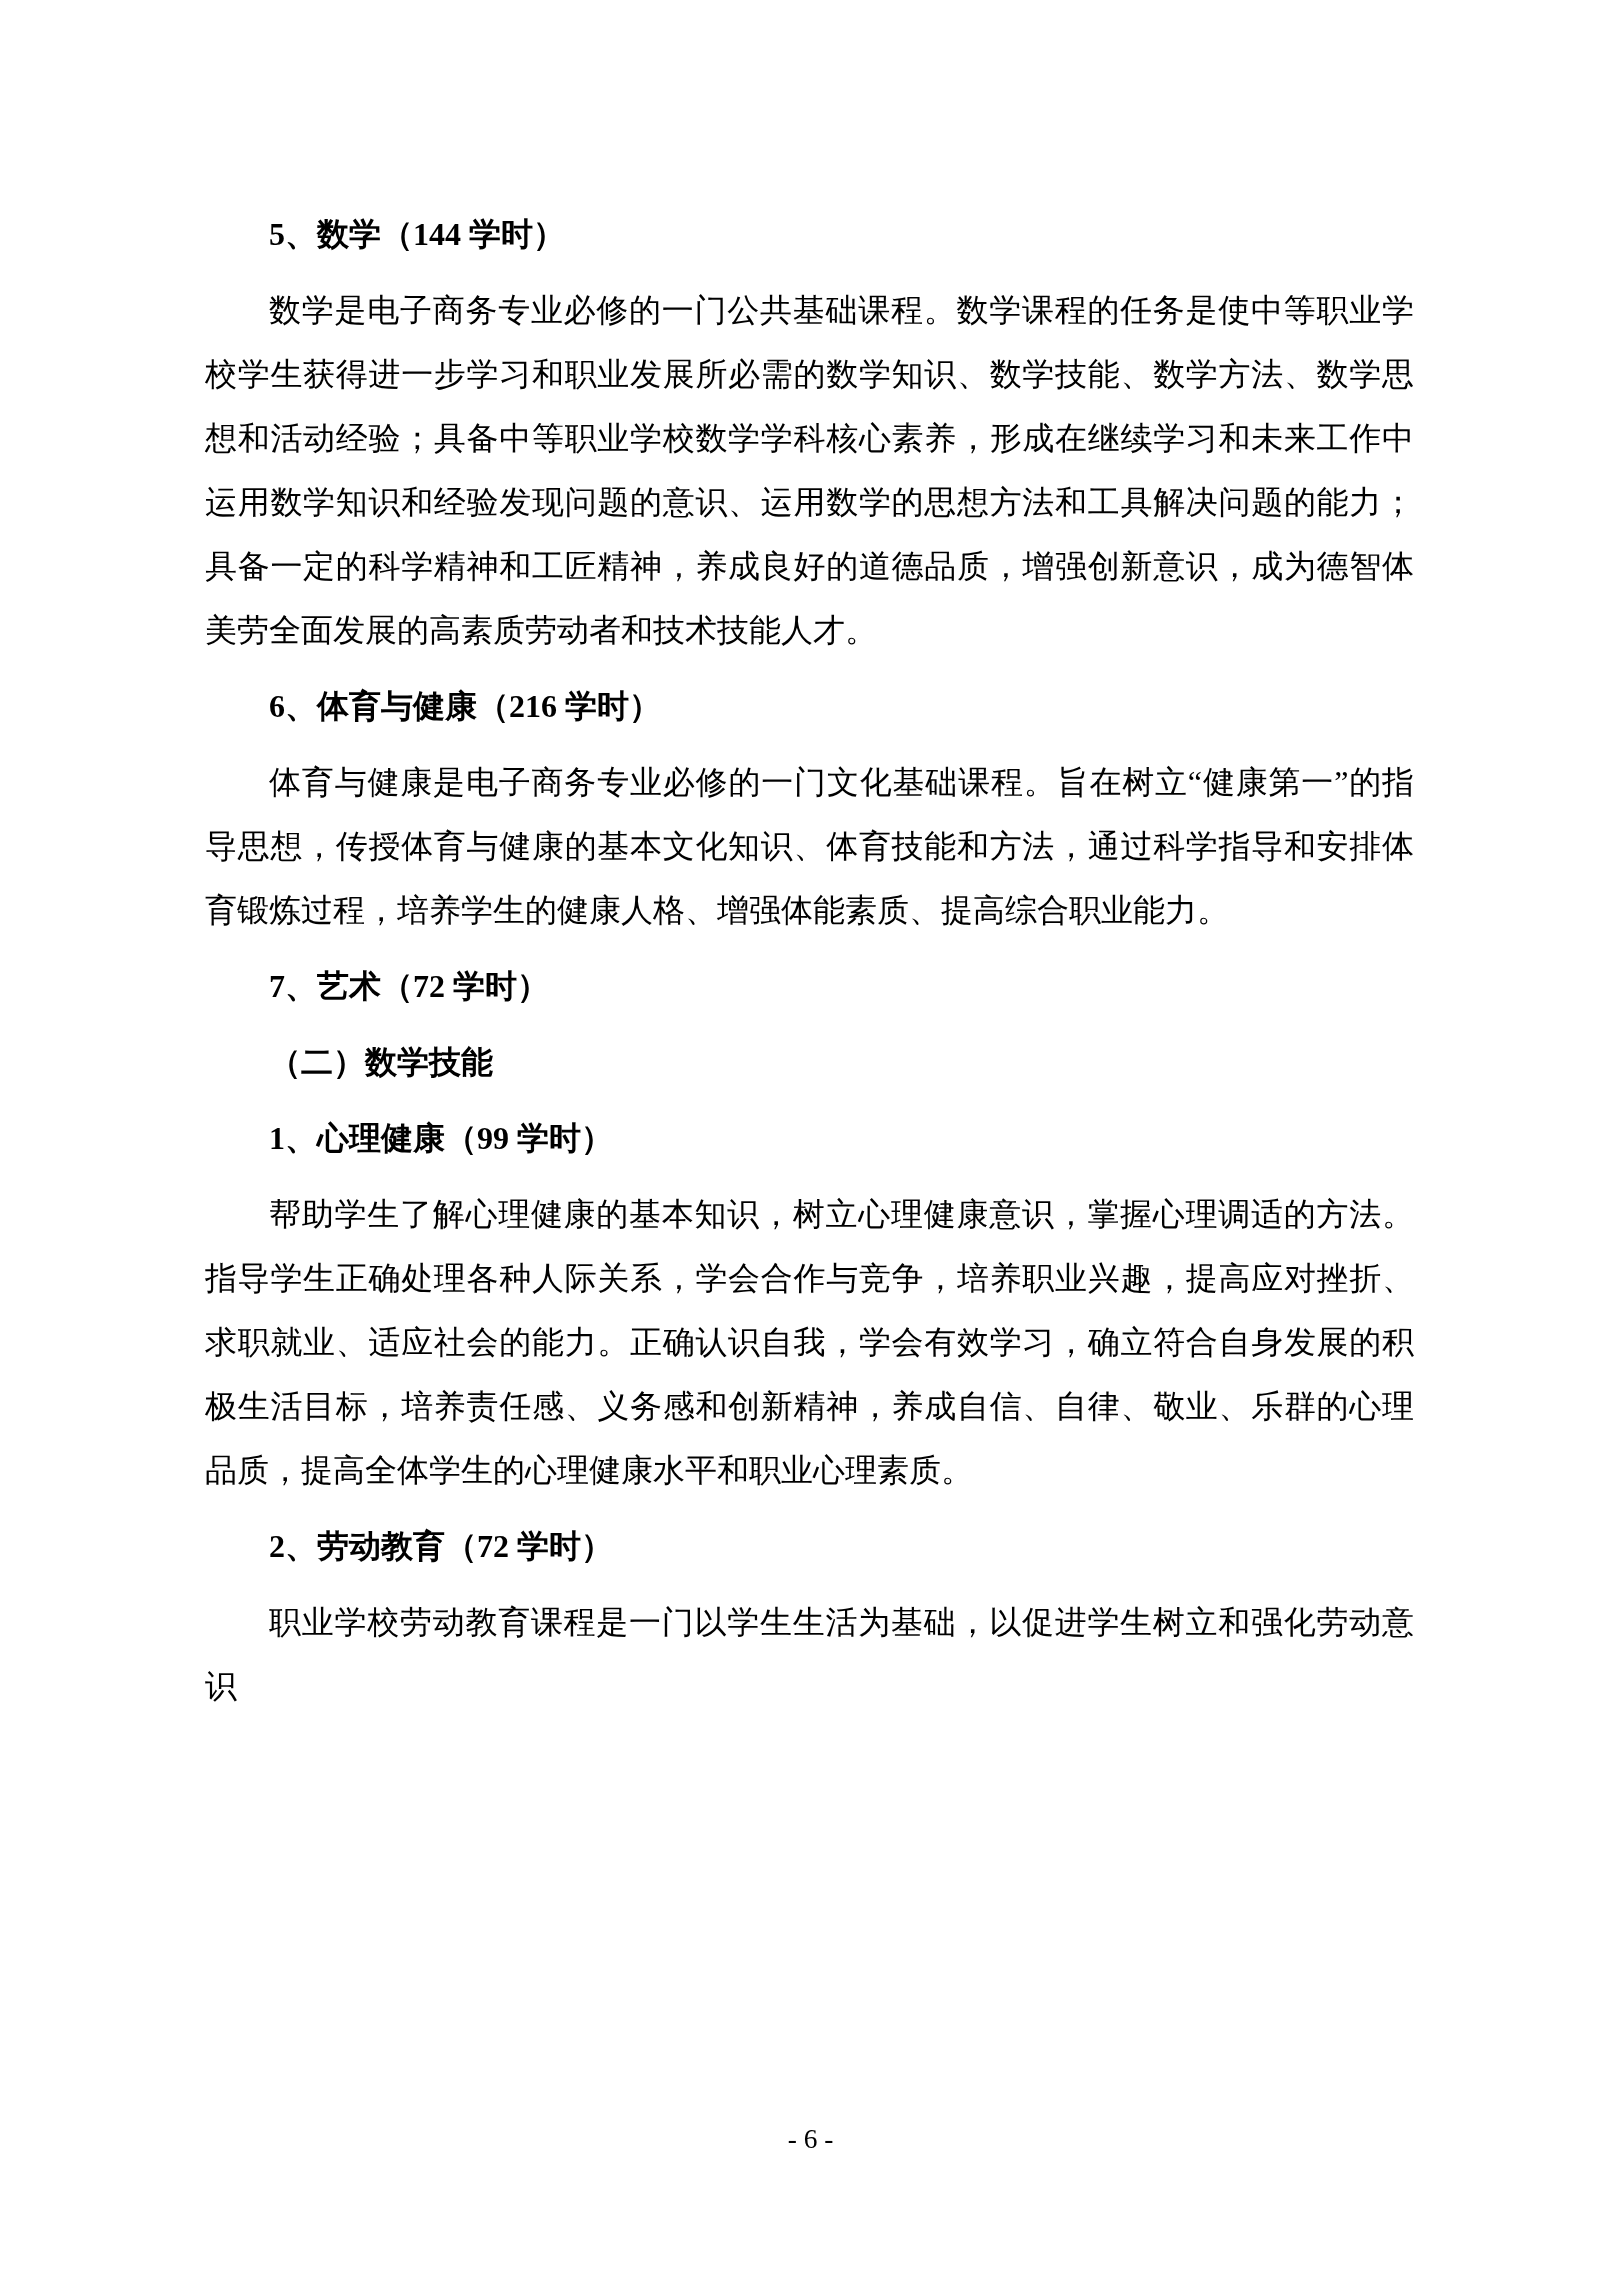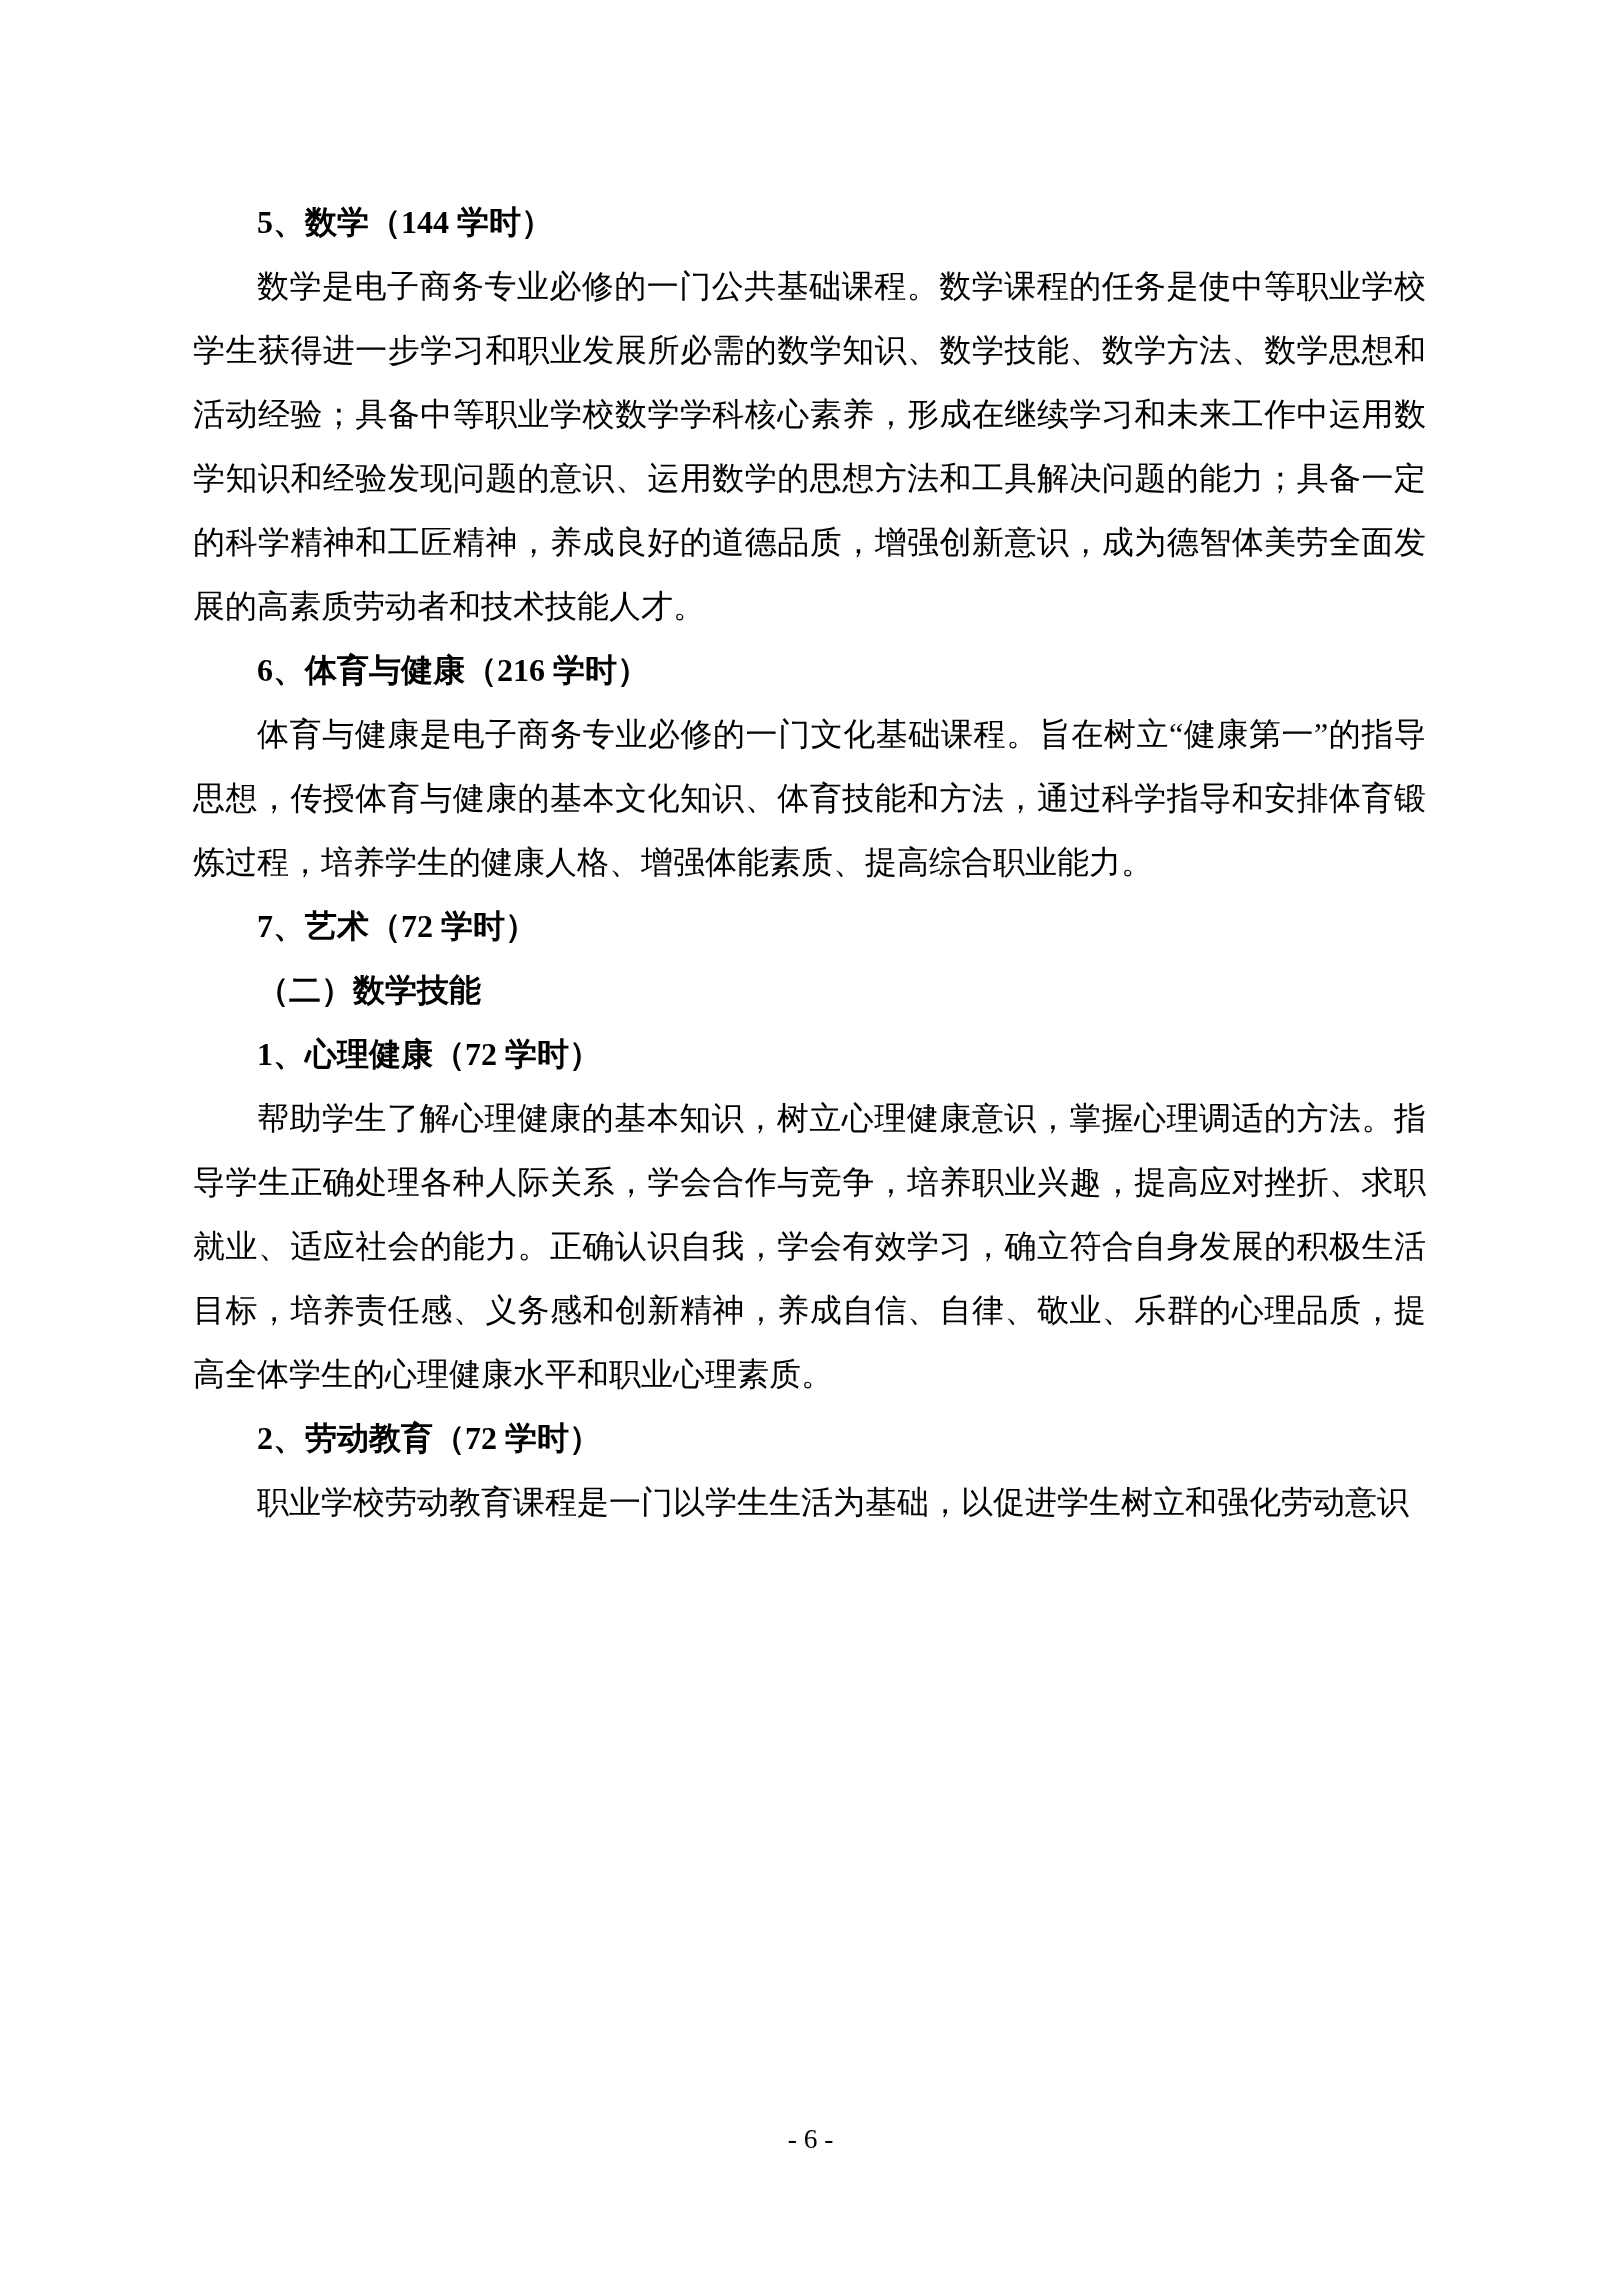--- a/index.html
+++ b/index.html
@@ -16,21 +16,21 @@
     font-family: "Liberation Serif", "DejaVu Serif", serif;
     overflow: hidden;
   }
   .content {
     position: absolute;
     left: 193px;
     top: 190px;
     width: 1233px;
   }
   .heading, .para {
-    margin: 0;
+    margin: 12px;
     padding: 0;
     font-size: 32px;
     line-height: 64px;
     text-indent: 2em;
     font-weight: normal;
   }
   .heading {
     font-weight: bold;
   }
   .para {
@@ -52,20 +52,20 @@
 <body>
 
 <div class="page">
   <div class="content">
     <h3 class="heading">5、数学（144 学时）</h3>
     <p class="para">数学是电子商务专业必修的一门公共基础课程。数学课程的任务是使中等职业学校学生获得进一步学习和职业发展所必需的数学知识、数学技能、数学方法、数学思想和活动经验；具备中等职业学校数学学科核心素养，形成在继续学习和未来工作中运用数学知识和经验发现问题的意识、运用数学的思想方法和工具解决问题的能力；具备一定的科学精神和工匠精神，养成良好的道德品质，增强创新意识，成为德智体美劳全面发展的高素质劳动者和技术技能人才。</p>
     <h3 class="heading">6、体育与健康（216 学时）</h3>
     <p class="para">体育与健康是电子商务专业必修的一门文化基础课程。旨在树立“健康第一”的指导思想，传授体育与健康的基本文化知识、体育技能和方法，通过科学指导和安排体育锻炼过程，培养学生的健康人格、增强体能素质、提高综合职业能力。</p>
     <h3 class="heading">7、艺术（72 学时）</h3>
     <h3 class="heading">（二）数学技能</h3>
-    <h3 class="heading">1、心理健康（72 学时）</h3>
+    <h3 class="heading">1、心理健康（99 学时）</h3>
     <p class="para">帮助学生了解心理健康的基本知识，树立心理健康意识，掌握心理调适的方法。指导学生正确处理各种人际关系，学会合作与竞争，培养职业兴趣，提高应对挫折、求职就业、适应社会的能力。正确认识自我，学会有效学习，确立符合自身发展的积极生活目标，培养责任感、义务感和创新精神，养成自信、自律、敬业、乐群的心理品质，提高全体学生的心理健康水平和职业心理素质。</p>
     <h3 class="heading">2、劳动教育（72 学时）</h3>
     <p class="para">职业学校劳动教育课程是一门以学生生活为基础，以促进学生树立和强化劳动意识</p>
   </div>
   <div class="footer">- 6 -</div>
 </div>
 
 
 </body></html>

